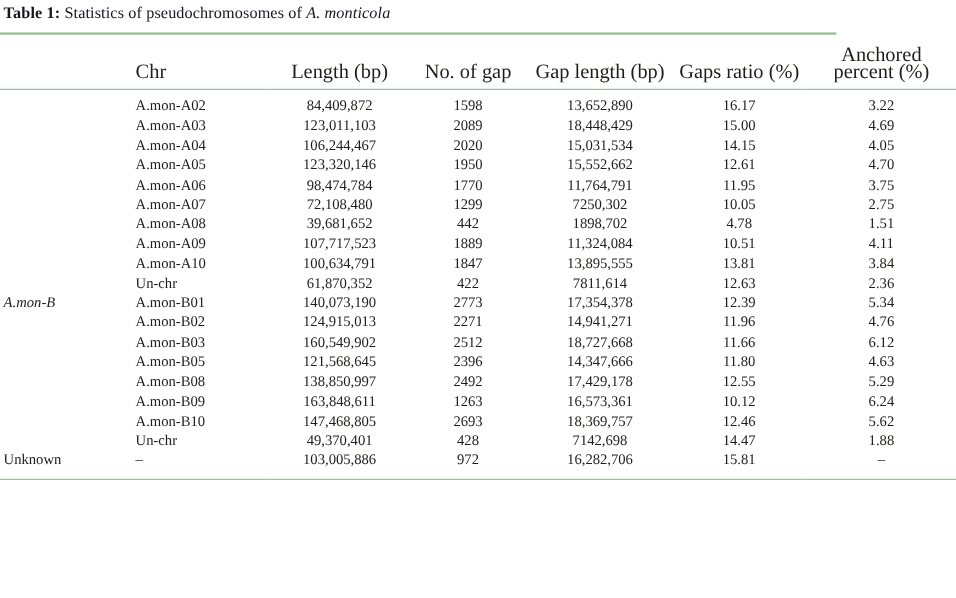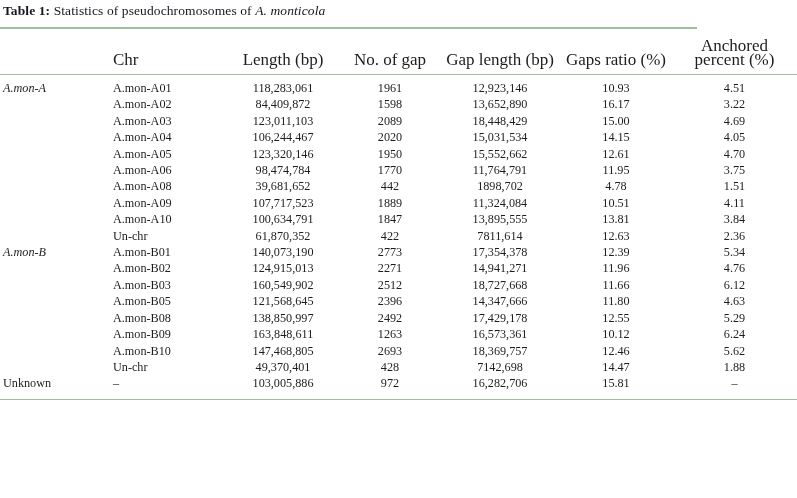--- a/index.html
+++ b/index.html
@@ -87,29 +87,20 @@
         <th class="left">Chr</th>
         <th class="center">Length (bp)</th>
         <th class="center">No. of gap</th>
         <th class="center">Gap length (bp)</th>
         <th class="center">Gaps ratio (%)</th>
         <th class="center">Anchored percent (%)</th>
       </tr>
     </thead>
     <tbody id="tbody">
         <tr>
-          <td class="left italic">A.mon-A</td>
-          <td class="left">A.mon-A01</td>
-          <td class="center">118,283,061</td>
-          <td class="center">1961</td>
-          <td class="center">12,923,146</td>
-          <td class="center">10.93</td>
-          <td class="center">4.51</td>
-        </tr>
-        <tr>
           <td class="left"></td>
           <td class="left">A.mon-A02</td>
           <td class="center">84,409,872</td>
           <td class="center">1598</td>
           <td class="center">13,652,890</td>
           <td class="center">16.17</td>
           <td class="center">3.22</td>
         </tr>
         <tr>
           <td class="left"></td>
@@ -139,20 +130,29 @@
           <td class="center">4.70</td>
         </tr>
         <tr>
           <td class="left"></td>
           <td class="left">A.mon-A06</td>
           <td class="center">98,474,784</td>
           <td class="center">1770</td>
           <td class="center">11,764,791</td>
           <td class="center">11.95</td>
           <td class="center">3.75</td>
+        </tr>
+        <tr>
+          <td class="left"></td>
+          <td class="left">A.mon-A07</td>
+          <td class="center">72,108,480</td>
+          <td class="center">1299</td>
+          <td class="center">7250,302</td>
+          <td class="center">10.05</td>
+          <td class="center">2.75</td>
         </tr>
         <tr>
           <td class="left"></td>
           <td class="left">A.mon-A08</td>
           <td class="center">39,681,652</td>
           <td class="center">442</td>
           <td class="center">1898,702</td>
           <td class="center">4.78</td>
           <td class="center">1.51</td>
         </tr>

